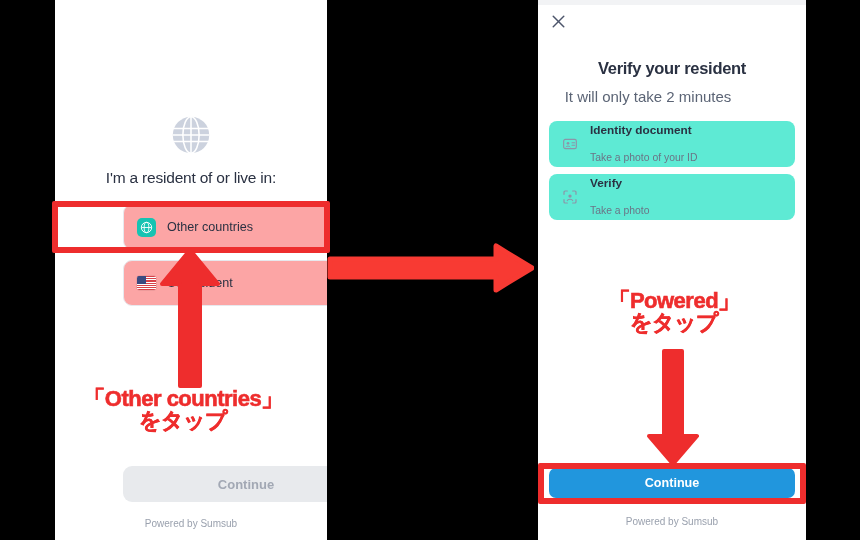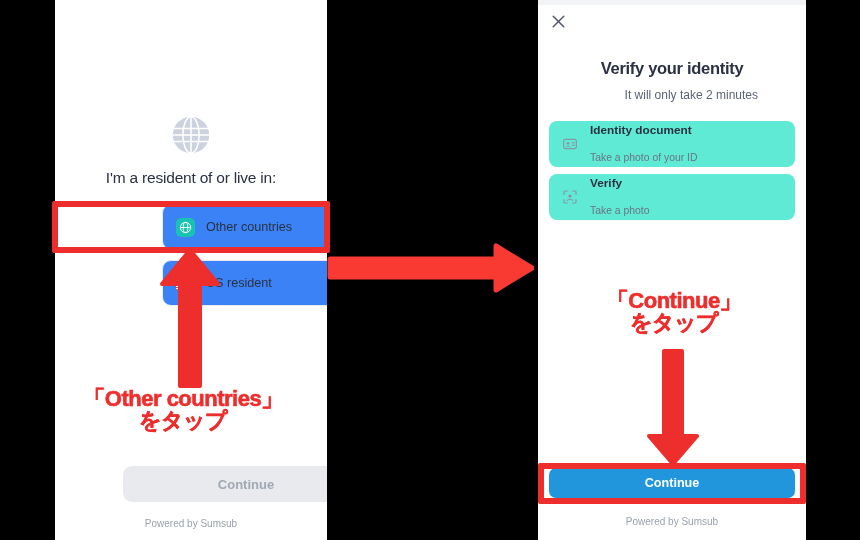--- a/index.html
+++ b/index.html
@@ -67,27 +67,26 @@
     color: #2a3142;
     letter-spacing: -0.2px;
   }
 
   .opt-row {
     position: absolute;
     left: 68px;
     width: 246px;
     height: 46px;
     box-sizing: border-box;
-    background: #3b82f6;
+    background: #fca5a5;
     border: 1px solid #e7e9ee;
     border-radius: 9px;
     display: flex;
     align-items: center;
     padding: 0 13px 0 13px;
-    margin-left: 39px;
   }
   #option-other-countries { top: 204px; }
   #option-us-resident { top: 260px; }
 
   .opt-icon {
     width: 19px;
     height: 19px;
     flex: 0 0 19px;
     margin-right: 11px;
     display: flex;
@@ -182,22 +181,22 @@
     font-size: 16.5px;
     font-weight: bold;
     color: #2a3142;
     letter-spacing: -0.3px;
   }
   .sub-verify {
     position: absolute;
     left: 538px;
     top: 88px;
     width: 220px;
-    text-align: right;
-    font-size: 12px;
+    text-align: center;
+    font-size: 15px;
     color: #5b6475;
   }
 
   .step-row {
     position: absolute;
     left: 549px;
     width: 246px;
     height: 46px;
     box-sizing: border-box;
     background: #5eead4;
@@ -356,21 +355,21 @@
     <div class="statusbar"></div>
   </div>
 
   <div class="close-btn">
     <svg width="15" height="15" viewBox="0 0 20 20" aria-hidden="true">
       <line x1="3" y1="3" x2="17" y2="17" stroke="#4c556b" stroke-width="2" stroke-linecap="round"></line>
       <line x1="17" y1="3" x2="3" y2="17" stroke="#4c556b" stroke-width="2" stroke-linecap="round"></line>
     </svg>
   </div>
 
-  <div class="heading-verify">Verify your identity</div>
+  <div class="heading-verify">Verify your resident</div>
 
   <div class="sub-verify">It will only take 2 minutes</div>
 
   <div class="step-row" id="step-identity-document">
     <span class="step-icon">
       <svg width="16" height="16" viewBox="0 0 24 24" aria-hidden="true">
         <rect x="2.5" y="5" width="19" height="14" rx="2.5" fill="none" stroke="#8c95a8" stroke-width="1.7"></rect>
         <circle cx="9" cy="11" r="2" fill="#8c95a8"></circle>
         <path d="M5.8 16.3c0.6-1.8 5.8-1.8 6.4 0" fill="none" stroke="#8c95a8" stroke-width="1.5" stroke-linecap="round"></path>
         <line x1="15" y1="10" x2="19" y2="10" stroke="#8c95a8" stroke-width="1.6" stroke-linecap="round"></line>
@@ -427,17 +426,17 @@
       <path d="M28 116 L52 88 L37 88 L37 3 L19 3 L19 88 L4 88 Z" fill="#ee2d2d" stroke="#ee2d2d" stroke-width="4" stroke-linejoin="round"></path>
     </svg>
   </div>
 
   <div class="anno-text" id="annotation-left">
     <div class="line1">「Other countries」</div>
     <div class="line2">をタップ</div>
   </div>
 
   <div class="anno-text" id="annotation-right">
-    <div class="line1">「Continue」</div>
+    <div class="line1">「Powered」</div>
     <div class="line2">をタップ</div>
   </div>
 
 </div>
 
 </body></html>

